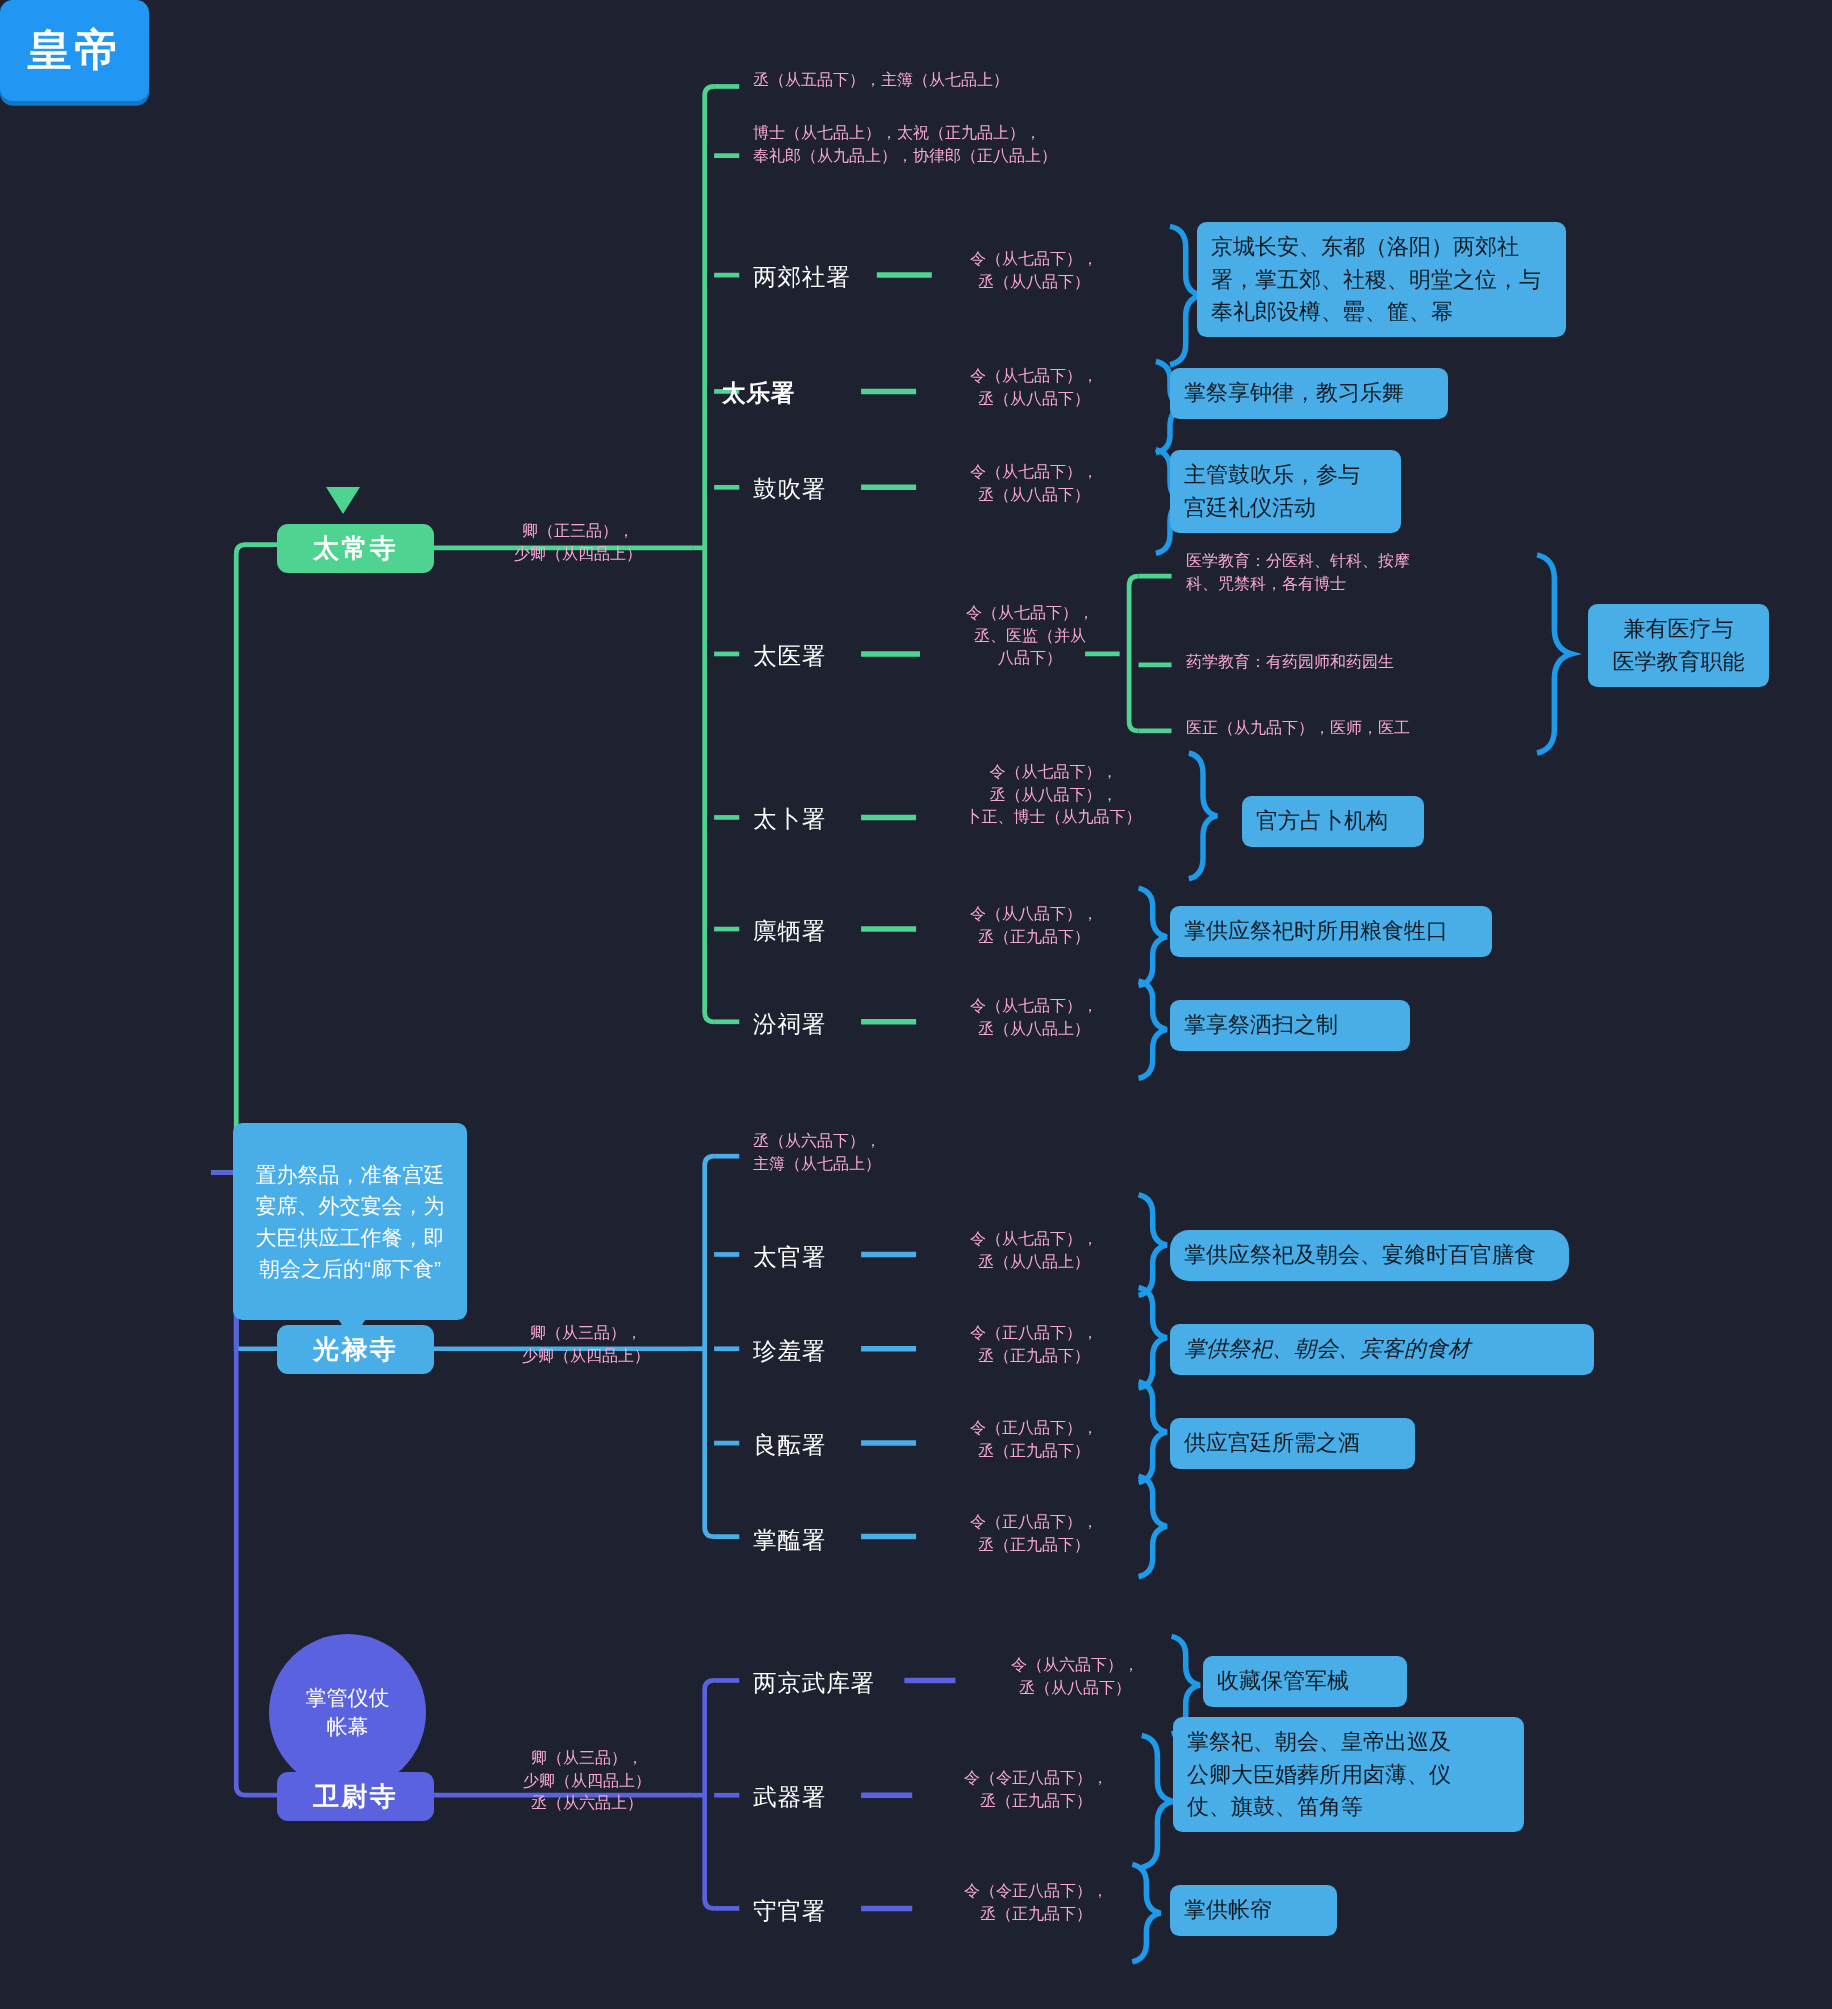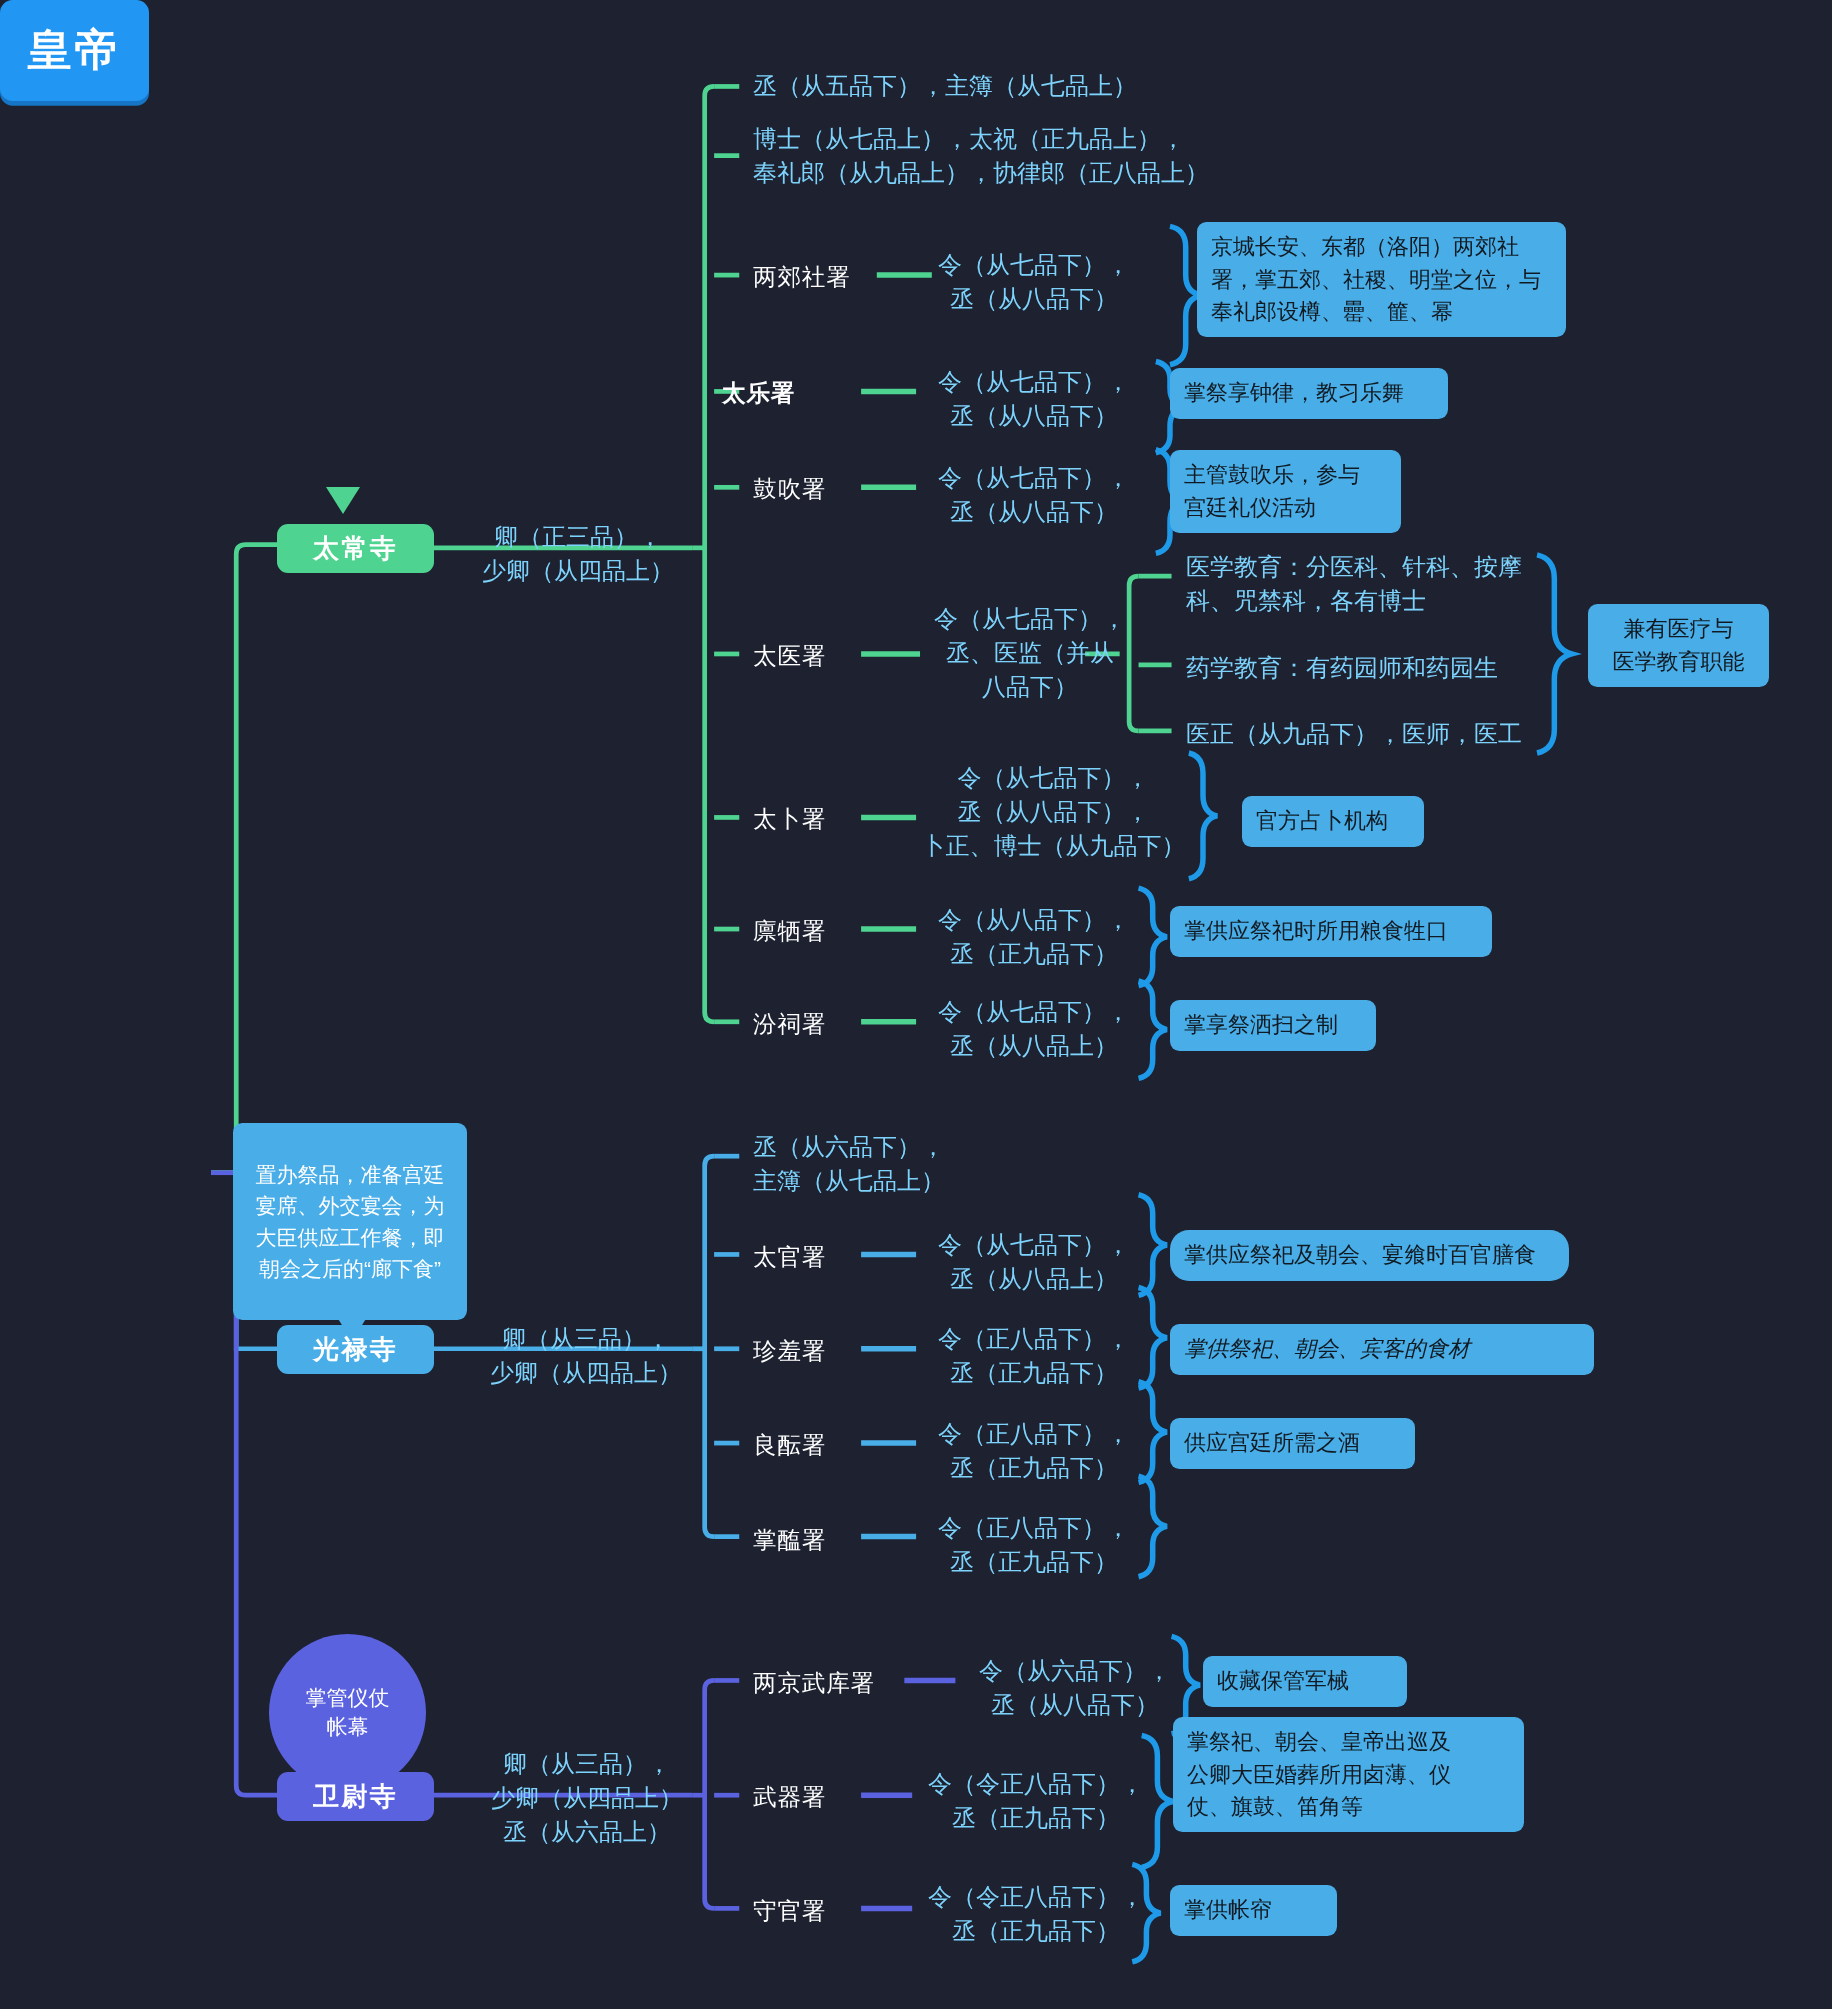--- a/index.html
+++ b/index.html
@@ -48,21 +48,21 @@
     background:#49aee8;border-radius:9.4px;
     font-size:21px;line-height:1.5;padding:11px 14px;
   }
   .tailgreen,.tailblue,.tailpurple{position:absolute;width:0;height:0;
     border-left:17.3px solid transparent;border-right:17.3px solid transparent;}
   .tailgreen{border-top:27px solid #4ed490;}
   .tailblue{border-top:27px solid #49aee8;}
   .tailpurple{border-top:27px solid #5b62e0;}
 
   
-  .txt{position:absolute;color:#7dd3fc;font-size:24px;line-height:1.42;white-space:pre;}
+  .txt{position:absolute;color:#f9a8d4;font-size:16px;line-height:1.42;white-space:pre;}
   .txt.c{text-align:center;}
   .leafname{position:absolute;color:#ffffff;font-size:23.6px;line-height:1.4;white-space:nowrap;letter-spacing:0.8px;}
 
   
   .info{
     position:absolute;background:#49aee8;color:#111a22;border-radius:9.4px;
     font-size:22px;line-height:1.46;padding:9.4px 14px;box-sizing:border-box;
     white-space:pre-line;
   }
 </style>
@@ -193,21 +193,21 @@
   <div class="info" style="left:1242px;top:796px;width:182px;">官方占卜机构</div>
 
   <div class="leafname" style="left:753px;top:915px;">廪牺署</div>
   <div class="txt c" style="left:920px;top:903px;width:228px;">令（从八品下），
 丞（正九品下）</div>
   <div class="info" style="left:1170px;top:906px;width:322px;">掌供应祭祀时所用粮食牲口</div>
 
   <div class="leafname" style="left:753px;top:1008px;">汾祠署</div>
   <div class="txt c" style="left:920px;top:995px;width:228px;">令（从七品下），
 丞（从八品上）</div>
-  <div class="info" style="left:1170px;top:1000px;width:206px;">掌享祭洒扫之制</div>
+  <div class="info" style="left:1170px;top:1000px;width:240px;">掌享祭洒扫之制</div>
 
   <div class="bubble rect" style="left:233px;top:1123px;width:234px;height:197px;">
     <span>置办祭品，准备宫廷宴席、外交宴会，为大臣供应工作餐，即朝会之后的“廊下食”</span>
   </div>
   <div class="tailblue" style="left:335px;top:1314px;"></div>
   <div class="dept blue" style="left:277px;top:1325px;width:132px;">
     <span>光禄寺</span>
   </div>
   <div class="txt c" style="left:472px;top:1322px;width:228px;">卿（从三品），
 少卿（从四品上）</div>

